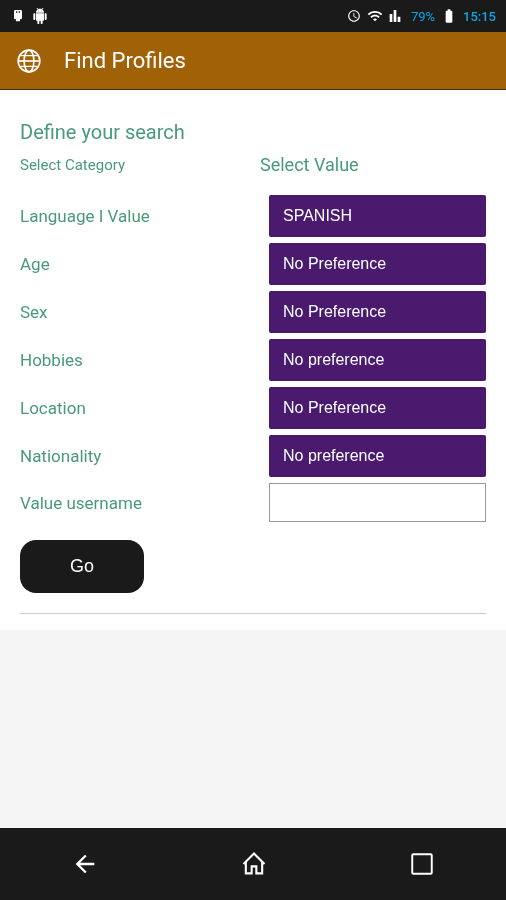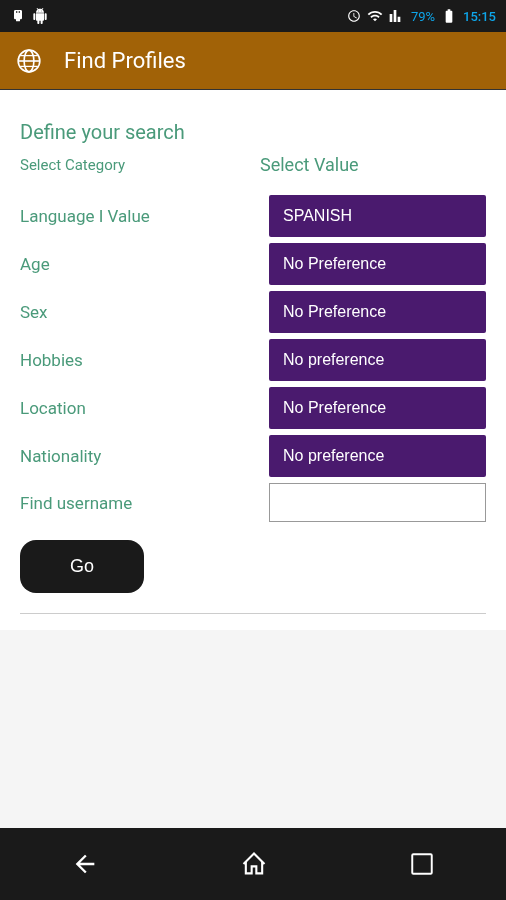--- a/index.html
+++ b/index.html
@@ -286,21 +286,21 @@
     </div>
 
     <div class="search-row">
       <span class="row-label">Nationality</span>
       <div class="row-value">
         <button class="value-btn">No preference</button>
       </div>
     </div>
 
     <div class="search-row">
-      <span class="row-label">Find username</span>
+      <span class="row-label">Value username</span>
       <div class="row-value">
         <input type="text" class="username-input" placeholder="" style="">
       </div>
     </div>
 
     <div class="go-btn-container">
       <button class="go-btn">Go</button>
     </div>
 
     <div class="bottom-divider"></div>

